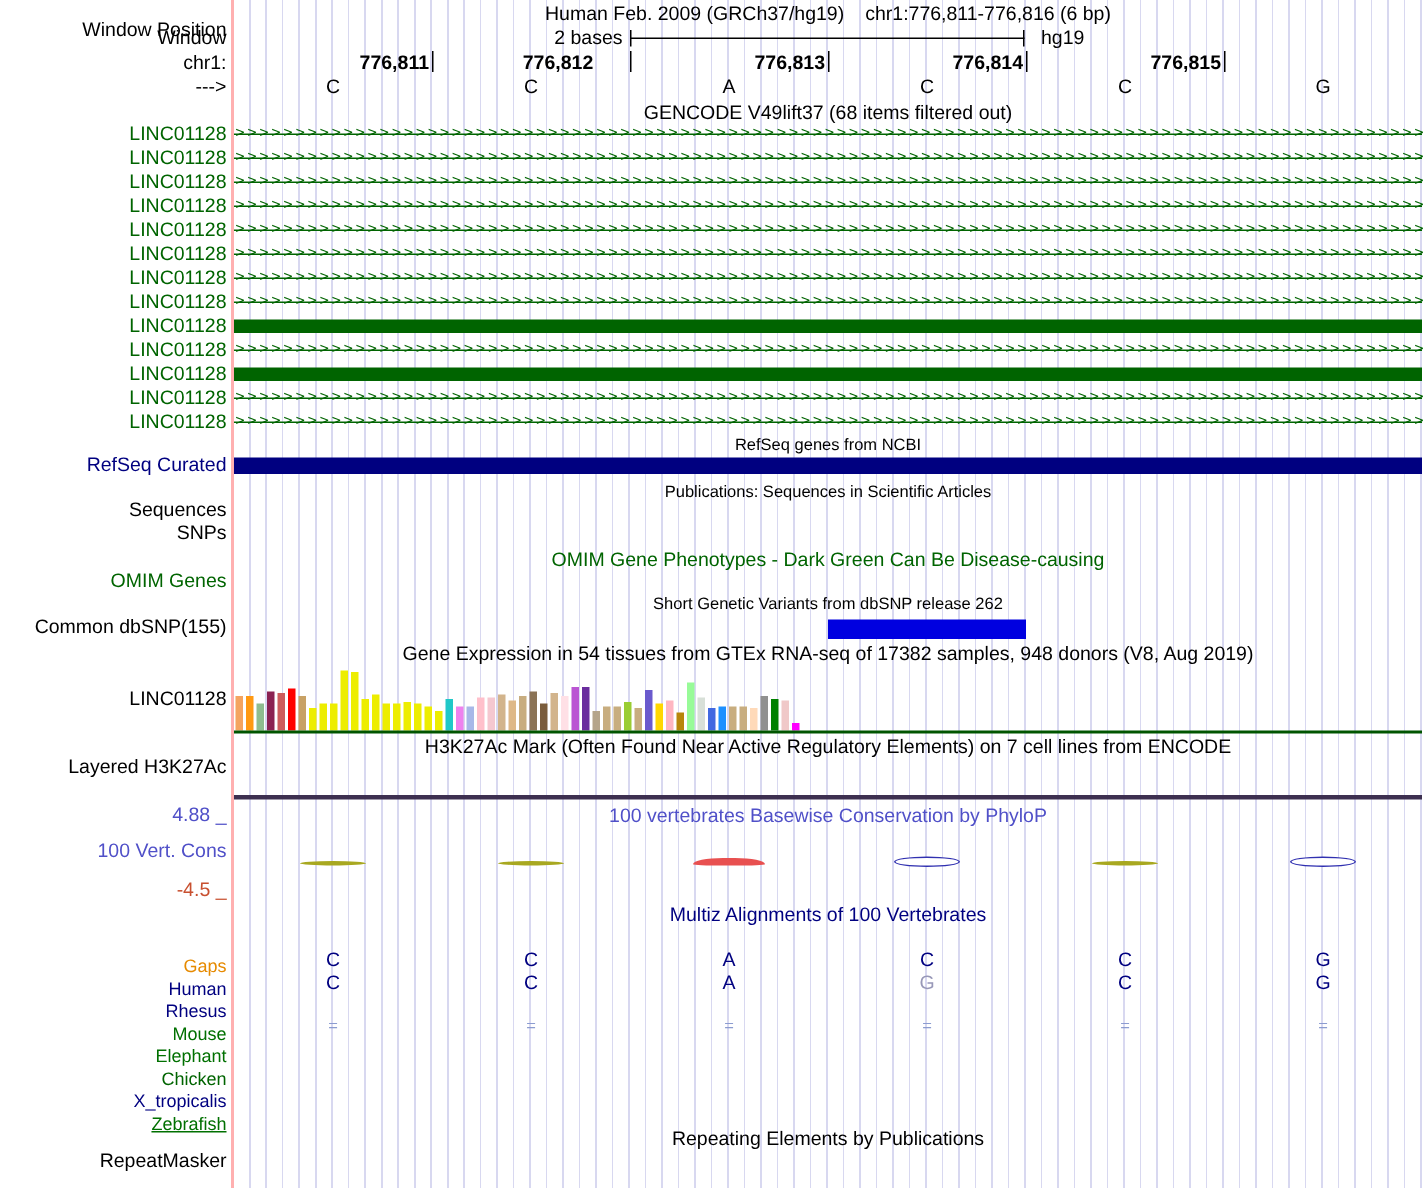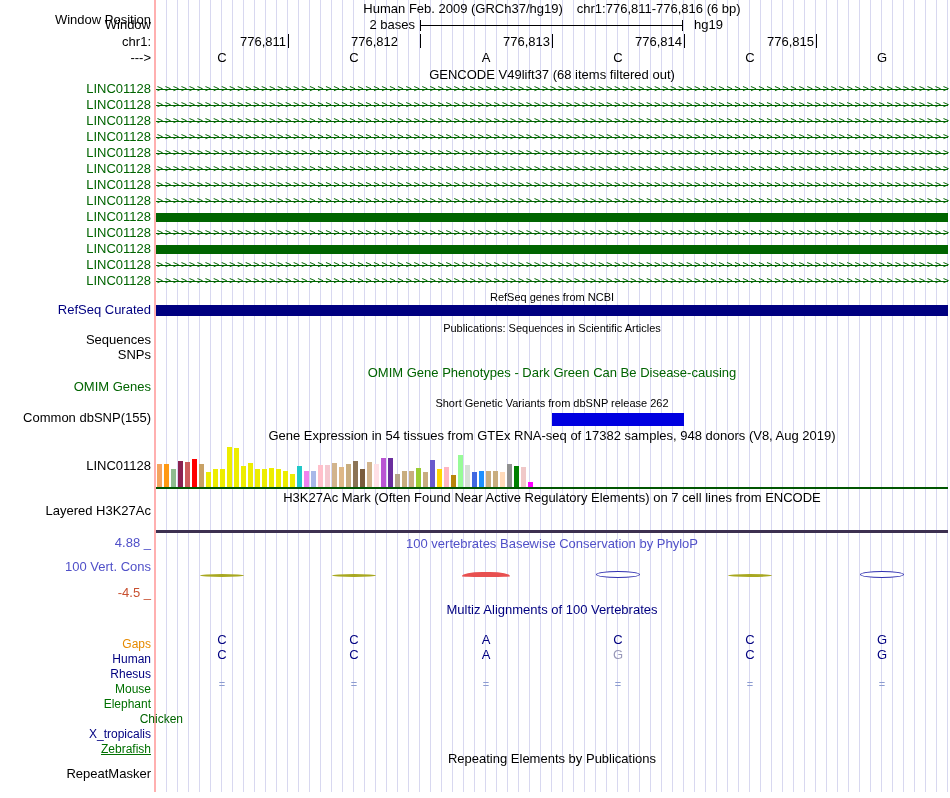--- a/index.html
+++ b/index.html
@@ -7,21 +7,21 @@
           font-family:"Liberation Sans",sans-serif;font-size:13px;color:#000;}
   .lab{position:absolute;left:0;width:151px;text-align:right;white-space:nowrap;line-height:14px;}
   .ttl{position:absolute;left:156px;width:792px;text-align:center;white-space:nowrap;line-height:14px;}
   .small{font-size:11px;}
   .green{color:#006400}.navy{color:#000080}.blue{color:#5050C8}.redtx{color:#C85030}
   .grid{position:absolute;left:166px;top:0;width:782px;height:792px;
         background:repeating-linear-gradient(to right,#D8D8F0 0 1px,transparent 1px 11px);}
   .pinkline{position:absolute;left:154px;top:0;width:2px;height:792px;background:#FFB0B0;}
   .bar{position:absolute;}
   .tick{position:absolute;width:1px;background:#000;}
-  .coord{position:absolute;width:78px;text-align:right;white-space:nowrap;line-height:14px;}
+  .coord{position:absolute;width:78px;text-align:right;white-space:nowrap;line-height:14px;font-weight:bold;}
   .baselet{position:absolute;width:30px;text-align:center;line-height:14px;}
   #gencode-rows{position:absolute;top:81px;left:0;width:950px;}
   .grow{display:flex;height:16px;align-items:center;}
   .glab{width:151px;text-align:right;color:#006400;line-height:16px;}
   .gtrk{margin-left:5px;width:792px;height:16px;position:relative;}
   .aline{position:absolute;left:0;top:8px;width:100%;height:1px;background:#006400;}
   .achev{position:absolute;left:1px;top:0;width:100%;height:16px;line-height:16px;overflow:hidden;
          white-space:nowrap;font-family:"DejaVu Sans Mono",monospace;font-size:10px;
          letter-spacing:2px;color:#006400;}
   .asolid{position:absolute;left:0;top:4px;width:100%;height:9px;background:#006400;}
@@ -50,21 +50,21 @@
   <div style="position:absolute;left:156px;top:18px;width:259px;text-align:right;line-height:14px">2 bases</div>
   <div class="bar" style="left:420px;top:25px;width:263px;height:1px;background:#000"></div>
   <div class="tick" style="left:420px;top:20px;height:11px"></div>
   <div class="tick" style="left:682px;top:20px;height:11px"></div>
   <div style="position:absolute;left:694px;top:18px;line-height:14px">hg19</div>
 
   <div class="lab" style="top:35px">chr1:</div>
   <div id="coords">
       <div class="coord" style="left: 208px; top: 35px;">776,811</div>
       <div class="tick" style="left: 288px; top: 34px; height: 14px;"></div>
-      <div class="coord" style="left: 320px; top: 35px;">776,812</div>
+      <div class="coord" style="left: 333px; top: 35px; text-align: center;">776,812</div>
       <div class="tick" style="left: 420px; top: 34px; height: 14px;"></div>
       <div class="coord" style="left: 472px; top: 35px;">776,813</div>
       <div class="tick" style="left: 552px; top: 34px; height: 14px;"></div>
       <div class="coord" style="left: 604px; top: 35px;">776,814</div>
       <div class="tick" style="left: 684px; top: 34px; height: 14px;"></div>
       <div class="coord" style="left: 736px; top: 35px;">776,815</div>
       <div class="tick" style="left: 816px; top: 34px; height: 14px;"></div>
     </div>
 
   <div class="lab" style="top:51px">---&gt;</div>
@@ -262,21 +262,21 @@
     </div>
   <div class="lab redtx" style="top:586px">-4.5 _</div>
 
   <div class="ttl navy" style="top:603px">Multiz Alignments of 100 Vertebrates</div>
   <div id="multiz-rows">
       <div class="mrow"><span class="mlab" style="color: rgb(230, 138, 0);">Gaps</span></div>
       <div class="mrow"><span class="mlab" style="color: rgb(0, 0, 128);">Human</span><span class="mlet" style="left: 212px; color: rgb(0, 0, 128);">C</span><span class="mlet" style="left: 344px; color: rgb(0, 0, 128);">C</span><span class="mlet" style="left: 476px; color: rgb(0, 0, 128);">A</span><span class="mlet" style="left: 608px; color: rgb(0, 0, 128);">C</span><span class="mlet" style="left: 740px; color: rgb(0, 0, 128);">C</span><span class="mlet" style="left: 872px; color: rgb(0, 0, 128);">G</span></div>
       <div class="mrow"><span class="mlab" style="color: rgb(0, 0, 128);">Rhesus</span><span class="mlet" style="left: 212px; color: rgb(0, 0, 128);">C</span><span class="mlet" style="left: 344px; color: rgb(0, 0, 128);">C</span><span class="mlet" style="left: 476px; color: rgb(0, 0, 128);">A</span><span class="mlet" style="left: 608px; color: rgb(152, 152, 184);">G</span><span class="mlet" style="left: 740px; color: rgb(0, 0, 128);">C</span><span class="mlet" style="left: 872px; color: rgb(0, 0, 128);">G</span></div>
       <div class="mrow"><span class="mlab" style="color: rgb(0, 112, 0);">Mouse</span></div>
       <div class="mrow"><span class="mlab" style="color: rgb(0, 112, 0);">Elephant</span><span class="mlet" style="left: 212px; color: rgb(140, 156, 208); font-size: 11px;">=</span><span class="mlet" style="left: 344px; color: rgb(140, 156, 208); font-size: 11px;">=</span><span class="mlet" style="left: 476px; color: rgb(140, 156, 208); font-size: 11px;">=</span><span class="mlet" style="left: 608px; color: rgb(140, 156, 208); font-size: 11px;">=</span><span class="mlet" style="left: 740px; color: rgb(140, 156, 208); font-size: 11px;">=</span><span class="mlet" style="left: 872px; color: rgb(140, 156, 208); font-size: 11px;">=</span></div>
-      <div class="mrow"><span class="mlab" style="color: rgb(0, 100, 0); padding-left: 32px;">Chicken</span></div>
+      <div class="mrow"><span class="mlab" style="color: rgb(0, 100, 0);">Chicken</span></div>
       <div class="mrow"><span class="mlab" style="color: rgb(0, 0, 128);">X_tropicalis</span></div>
       <div class="mrow"><span class="mlab" style="color: rgb(0, 112, 0); text-decoration: underline;">Zebrafish</span></div>
     </div>
 
   <div class="ttl" style="top:752px">Repeating Elements by Publications</div>
   <div class="lab" style="top:767px">RepeatMasker</div>
 
 </div>
 
 </body></html>

